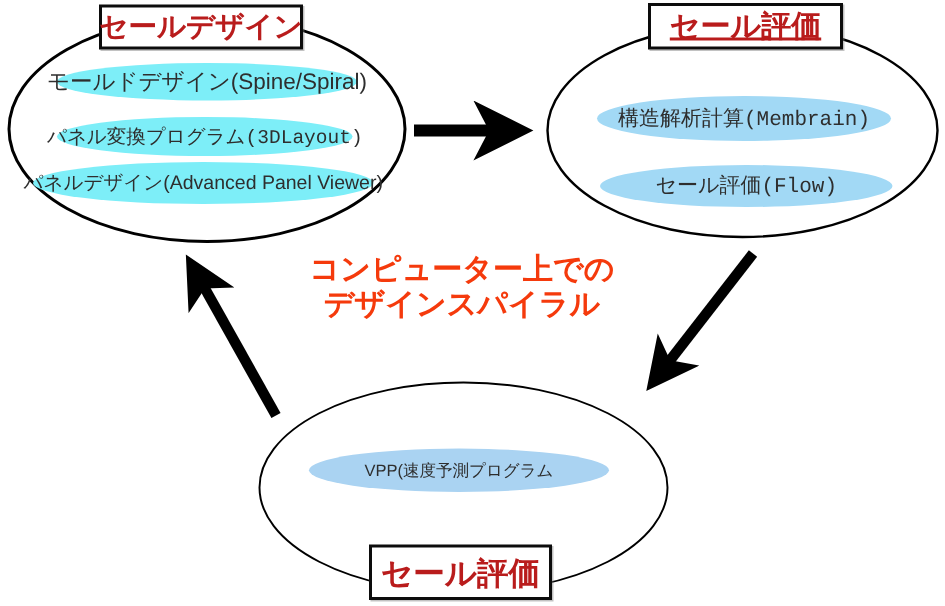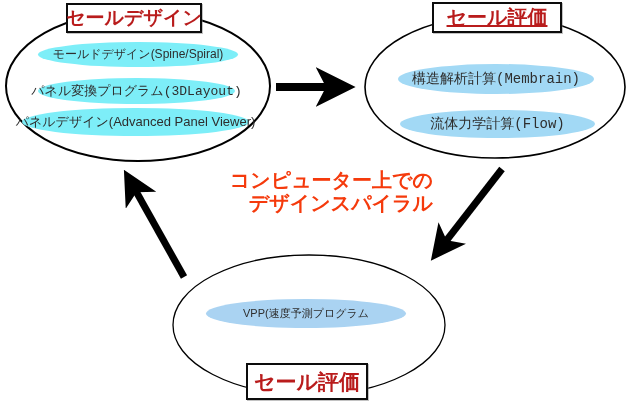--- a/index.html
+++ b/index.html
@@ -32,21 +32,21 @@
     color:#2e2e2e;
     white-space:nowrap;
   }
   .pill.cyan{background:var(--cyan-pill,#7deef8);}
   .pill.blue{background:var(--blue-pill,#a2d9f5);font-family:Liberation Mono, monospace;}
   .pill.vpp{background:var(--vpp-pill,#aad3f2);}
 
   .caption{
     position:absolute;
     left:183px;top:169px;width:250px;
-    text-align:right;
+    text-align:center;
     color:var(--caption-red,#f53a0c);
     font-weight:bold;
     font-size:20px;
     line-height:23px;
     letter-spacing:0px;
   }
   .caption span{display:block;}
 </style>
 </head>
 <body>
@@ -66,28 +66,28 @@
 
     <line x1="276" y1="87" x2="346" y2="87" stroke="#000000" stroke-width="8" marker-end="url(#ah)"></line>
     <line x1="502" y1="169" x2="436" y2="254" stroke="#000000" stroke-width="7" marker-end="url(#ah)"></line>
     <line x1="184" y1="277" x2="128" y2="177" stroke="#000000" stroke-width="7" marker-end="url(#ah)"></line>
   </svg>
 
   <div class="layer">
 
     <div class="title-box" style="left:66px;top:3px;width:136px;height:30px;font-size:19px;">セールデザイン</div>
 
-    <div class="pill cyan" style="left:38px;top:42px;width:200px;height:25px;font-size:12px;">モールドデザイン(Spine/Spiral)</div>
+    <div class="pill cyan" style="left:38px;top:42px;width:200px;height:25px;font-size:15px;">モールドデザイン(Spine/Spiral)</div>
     <div class="pill cyan" style="left:38px;top:78px;width:197px;height:26px;font-size:13px;font-family:Liberation Mono, monospace;">パネル変換プログラム(3DLayout)</div>
     <div class="pill cyan" style="left:22px;top:108px;width:227px;height:28px;font-size:13px;">パネルデザイン(Advanced Panel Viewer)</div>
 
     <div class="title-box" style="left:432px;top:2px;width:130px;height:31px;font-size:20px;text-decoration:underline;">セール評価</div>
 
     <div class="pill blue" style="left:398px;top:64px;width:196px;height:30px;font-size:14px;">構造解析計算(Membrain)</div>
-    <div class="pill blue" style="left:400px;top:110px;width:195px;height:28px;font-size:14px;">流体力学計算(Flow)</div>
+    <div class="pill blue" style="left:400px;top:110px;width:195px;height:28px;font-size:14px;">セール評価(Flow)</div>
 
     <div class="pill vpp" style="left:206px;top:299px;width:200px;height:29px;font-size:11px;">VPP(速度予測プログラム</div>
 
     <div class="title-box" style="left:246px;top:363px;width:122px;height:37px;font-size:21px;">セール評価</div>
 
     <div class="caption">
       <span>コンピューター上での</span>
       <span>デザインスパイラル</span>
     </div>
 

